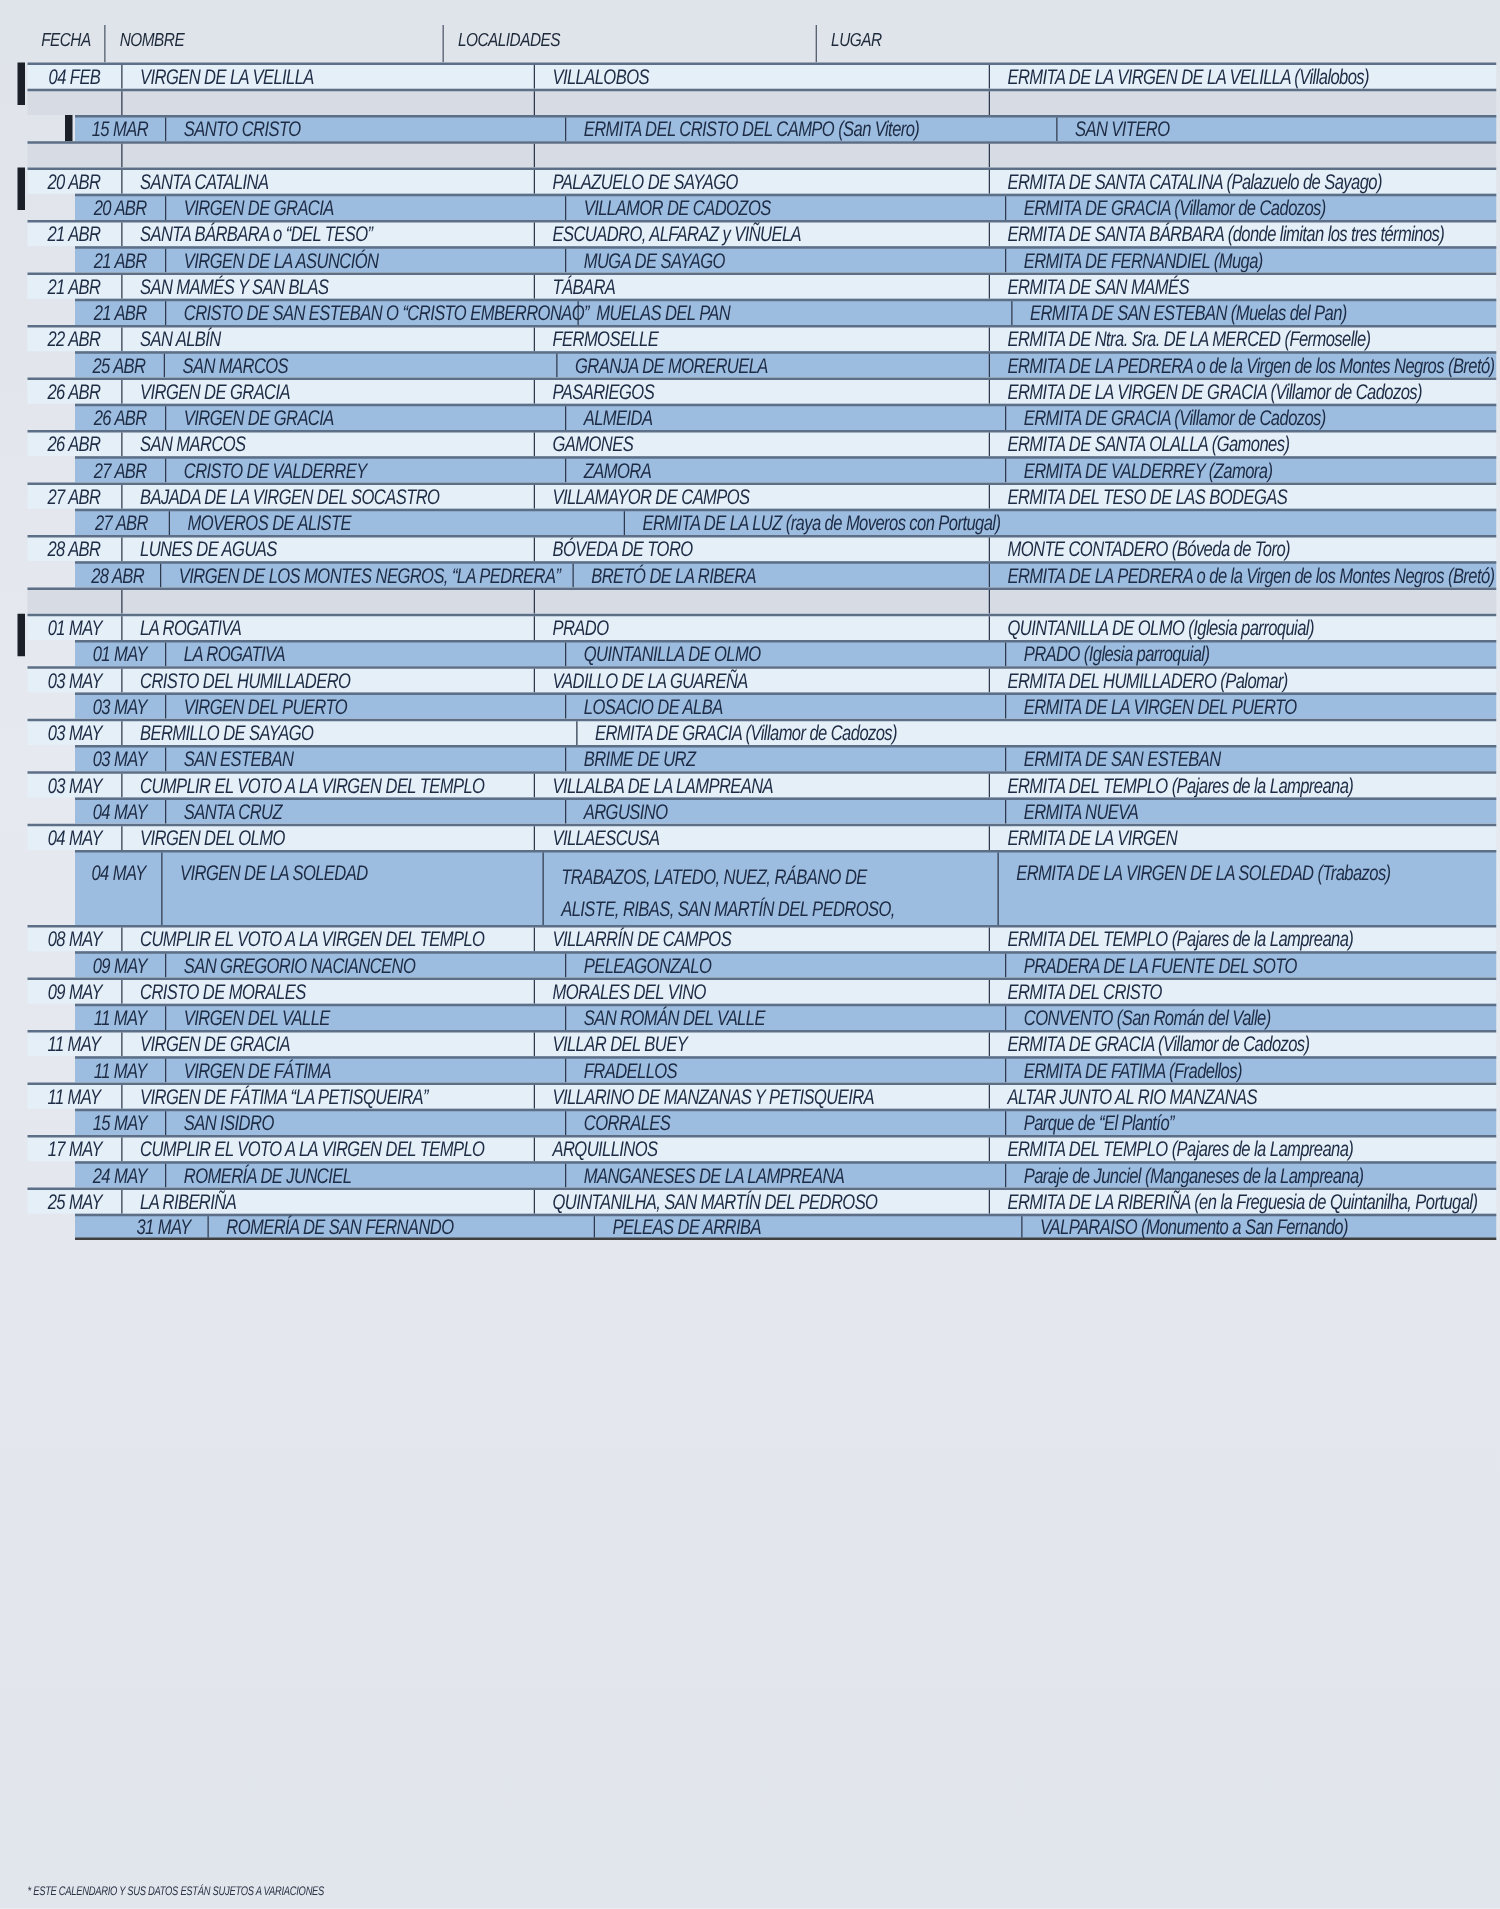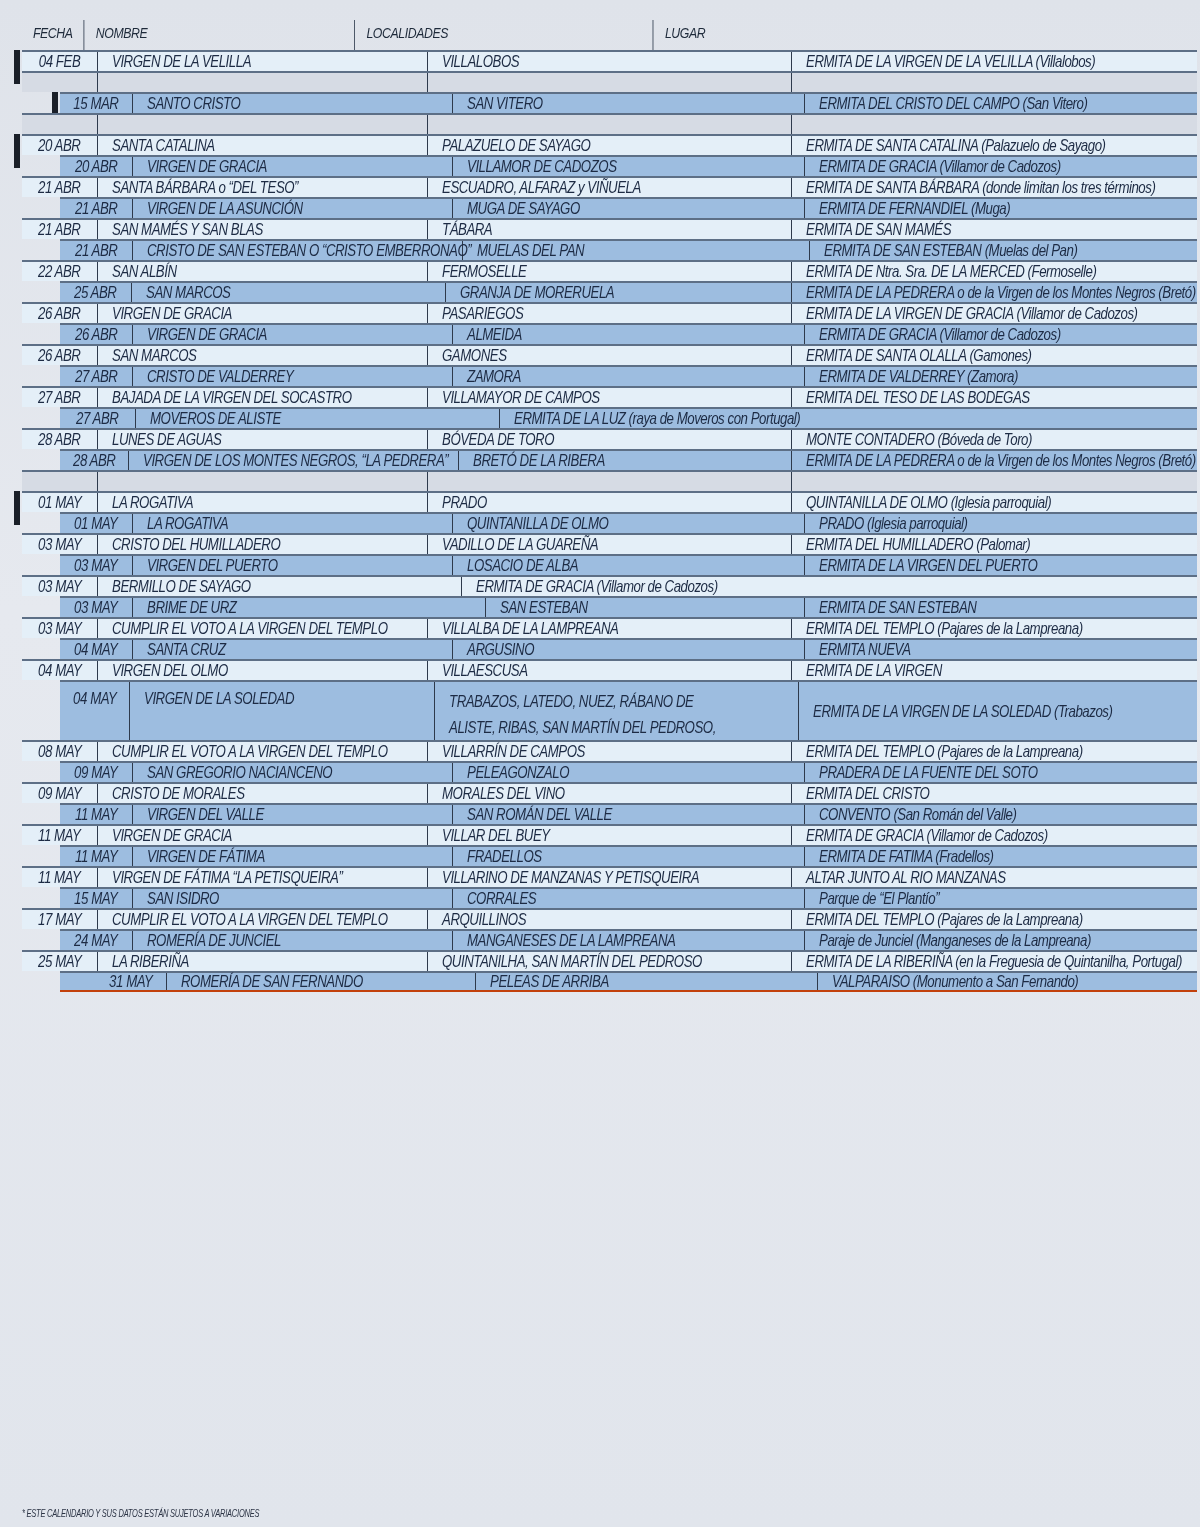--- a/index.html
+++ b/index.html
@@ -6,31 +6,31 @@
   body{width:1200px;height:1527px;background:linear-gradient(180deg,#dfe3ea 0%,#e6e9ef 40%,#e1e5ec 100%);font-family:"Liberation Sans",sans-serif;position:relative;overflow:hidden;}
   .page{position:absolute;left:0;top:0;width:1200px;height:1527px;font-style:italic;}
   .hdr{position:absolute;top:20px;left:22px;width:1175px;height:30px;display:flex;font-size:15px;color:#1e2a3a;letter-spacing:-0.5px;transform:scaleX(0.82);transform-origin:left;}
   .hdr div{height:30px;line-height:26px;}
   .table{position:absolute;left:22px;top:50px;width:1175px;}
   .row{display:flex;height:21px;border-top:2px solid #5d6f86;box-sizing:border-box;position:relative;}
   .row.tall{height:60px;}
   .row.light{background:#e4eff8;}
   .row.dark{background:#9dbde0;margin-left:38px;}
   .row.gap{background:#d6dbe4;}
-  .row.last{border-bottom:2px solid #c2410c;padding-left:36px;}
+  .row.last{border-bottom:2px solid #404040;padding-left:36px;}
   .cell{box-sizing:border-box;padding-left:14px;font-size:17px;color:#1d2b44;white-space:nowrap;overflow:visible;display:flex;align-items:center;letter-spacing:-0.6px;}
   .cell span{display:inline-block;transform:scaleX(0.78);transform-origin:left center;}
   .c1{width:75px;justify-content:center;padding-left:0;}
   .c1 span{transform-origin:center;}
   .c2{width:330px;border-left:1.5px solid #2e3a4c;}
   .c3{width:364px;border-left:1.5px solid #2e3a4c;}
   .c4{width:406px;border-left:1.5px solid #2e3a4c;}
   .tall .cell{align-items:flex-start;padding-top:7px;}
   .tall .c3 span{white-space:normal;line-height:26px;width:440px;}
-  .tall .c4{align-items:center;padding-bottom:6px;}
+  .tall .c4{align-items:flex-start;padding-bottom:6px;}
   .marker{position:absolute;left:-8px;top:-2px;width:6px;height:34px;background:#1a1f28;}
   .hdr .c2,.hdr .c3,.hdr .c4{border-left:1.5px solid #2e3a4c;}
   .note{position:absolute;left:22px;top:1508px;font-size:10px;color:#2b3344;transform:scaleX(0.75);transform-origin:left;letter-spacing:-0.3px;}
 </style>
 </head>
 <body>
 
 <div class="page">
   <div class="hdr">
     <div class="c1" style="width:75px;text-align:center;">FECHA</div>
@@ -70,26 +70,26 @@
         </div>
       </div>
       <div class="row dark">
         <div class="marker"></div>
         <div class="cell c1">
           <span>15 MAR</span>
         </div>
         <div class="cell c2">
           <span>SANTO CRISTO</span>
         </div>
+        <div class="cell c4">
+          <span>ERMITA DEL CRISTO DEL CAMPO (San Vitero)</span>
+        </div>
         <div class="cell c3">
           <span>SAN VITERO</span>
         </div>
-        <div class="cell c4">
-          <span>ERMITA DEL CRISTO DEL CAMPO (San Vitero)</span>
-        </div>
       </div>
       <div class="row gap">
         <div class="cell c1">
           <span></span>
         </div>
         <div class="cell c2">
           <span></span>
         </div>
         <div class="cell c3">
           <span></span>
@@ -399,25 +399,25 @@
           <span>BERMILLO DE SAYAGO</span>
         </div>
         <div class="cell c4">
           <span>ERMITA DE GRACIA (Villamor de Cadozos)</span>
         </div>
       </div>
       <div class="row dark">
         <div class="cell c1">
           <span>03 MAY</span>
         </div>
+        <div class="cell c2">
+          <span>SAN ESTEBAN</span>
+        </div>
         <div class="cell c3">
           <span>BRIME DE URZ</span>
-        </div>
-        <div class="cell c2">
-          <span>SAN ESTEBAN</span>
         </div>
         <div class="cell c4">
           <span>ERMITA DE SAN ESTEBAN</span>
         </div>
       </div>
       <div class="row light">
         <div class="cell c1">
           <span>03 MAY</span>
         </div>
         <div class="cell c2">

